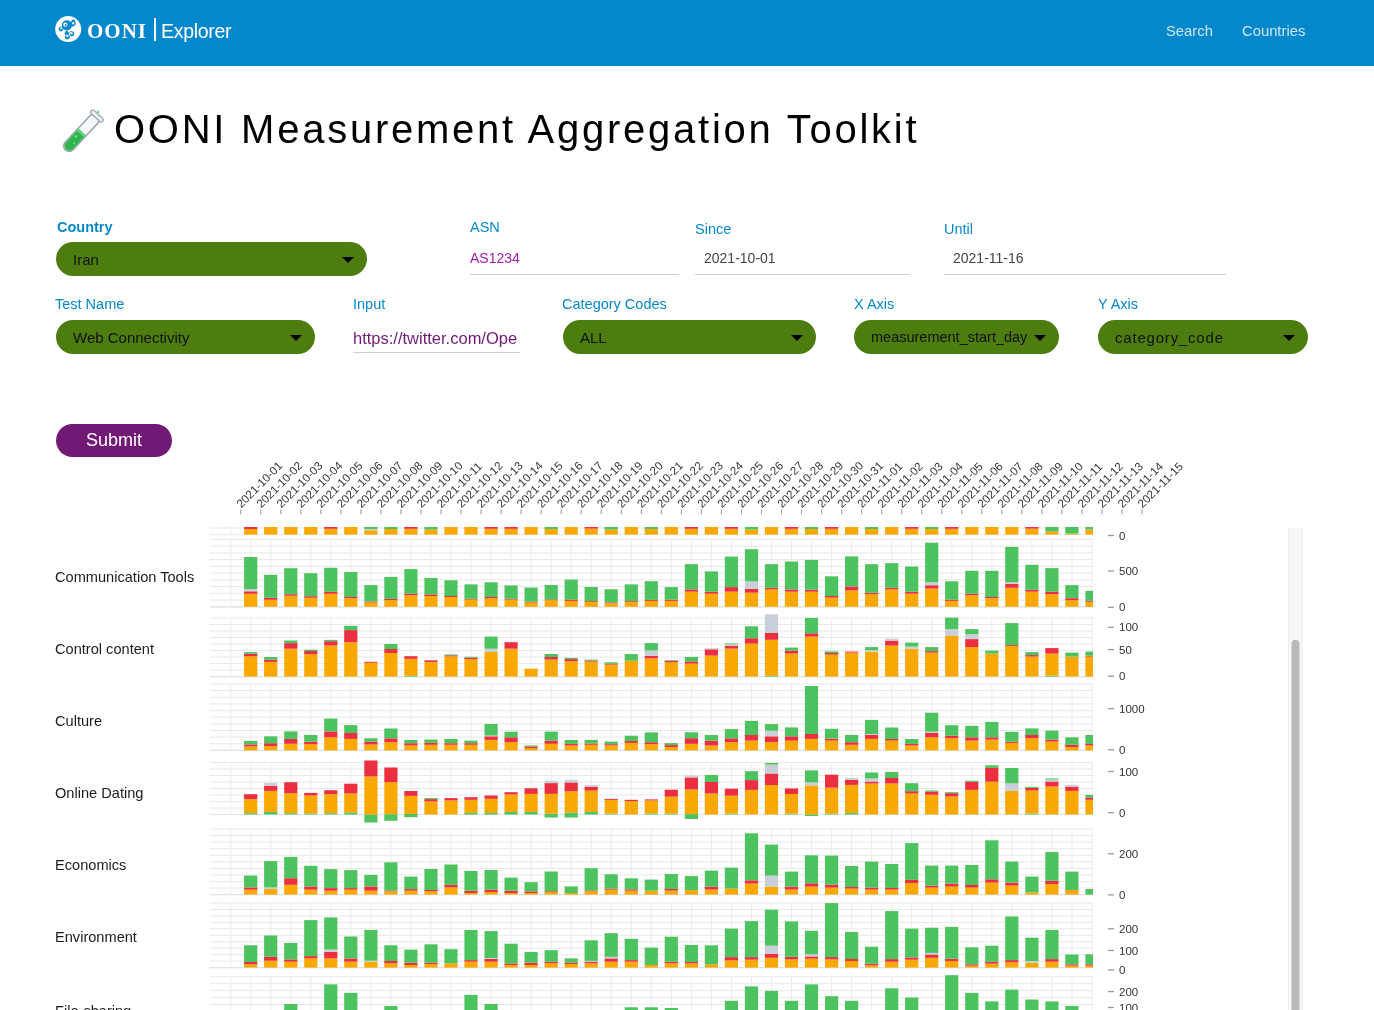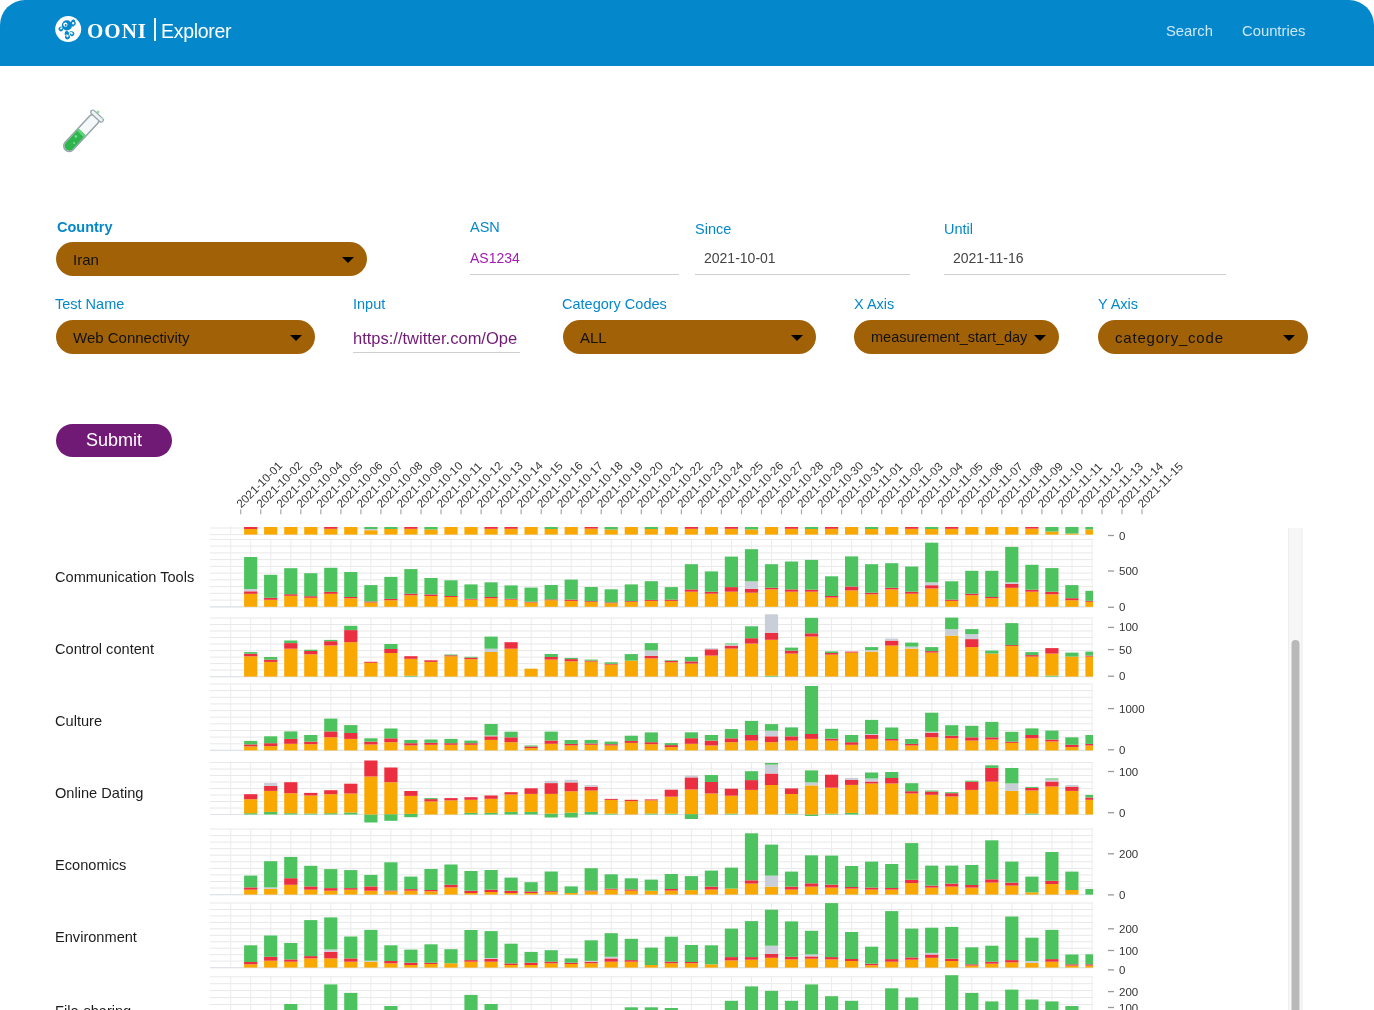--- a/index.html
+++ b/index.html
@@ -1,17 +1,17 @@
 <!DOCTYPE html>
 <html><head><meta charset="utf-8"><style>
 html,body{margin:0;padding:0;background:#fff;font-family:"Liberation Sans",sans-serif;}
-#page{position:relative;width:1374px;height:1010px;overflow:hidden;border-radius:25px;}
+#page{position:relative;width:1374px;height:1010px;overflow:hidden;}
 .abs{position:absolute;}
 .lbl{position:absolute;color:#0588CB;font-size:14.5px;}
-.pill{position:absolute;height:34px;background:#a16207;border-radius:17px;font-size:15px;color:#111;display:flex;align-items:center;padding-left:17px;box-sizing:border-box;}
+.pill{position:absolute;height:34px;background:#4d7c0f;border-radius:17px;font-size:15px;color:#111;display:flex;align-items:center;padding-left:17px;box-sizing:border-box;}
 .pill .caret{position:absolute;right:13px;top:50%;margin-top:-2.5px;width:0;height:0;border-left:6px solid transparent;border-right:6px solid transparent;border-top:6px solid #000;}
 .uinput{position:absolute;border-bottom:1px solid #cfcfcf;font-size:14px;box-sizing:border-box;display:flex;align-items:flex-end;padding-bottom:8px;}
 </style></head>
 <body>
 <div id="page">
 
 <div class="abs" style="left:0;top:0;width:1374px;height:66px;background:#0588CB;"></div>
 <svg class="abs" style="left:55px;top:16px" width="27" height="27" viewBox="0 0 27 27">
  <circle cx="13.2" cy="13.1" r="13" fill="#fff"></circle>
  <g fill="#0588CB">
@@ -35,20 +35,21 @@
   <rect x="19.8" y="3" width="10.8" height="47" rx="5.4" fill="#f4f8f9" stroke="#98a3ab" stroke-width="1.5"></rect>
   <path d="M20.5 25.5 h9.4 v19 a4.7 4.7 0 0 1 -9.4 0 z" fill="#2fb54d"></path>
   <path d="M20.5 25.5 h9.4 v2.6 h-9.4 z" fill="#5fd57c"></path>
   <circle cx="23.6" cy="33" r="1.3" fill="#79e094"></circle>
   <circle cx="26.8" cy="39" r="1" fill="#79e094"></circle>
   <rect x="17.4" y="1.6" width="15.6" height="4.2" rx="2.1" fill="#eef3f5" stroke="#98a3ab" stroke-width="1.2"></rect>
  </g>
  <circle cx="42" cy="6" r="1.5" fill="#8fd9a5"></circle>
  <circle cx="46.5" cy="12" r="1" fill="#b7e8c4"></circle>
 </svg>
+<div class="abs" style="left:114px;top:107px;font-size:40px;color:#000;letter-spacing:2.75px;">OONI Measurement Aggregation Toolkit</div>
 
 <div class="lbl" style="left:57px;top:219px;font-weight:bold;">Country</div>
 <div class="lbl" style="left:470px;top:219px;">ASN</div>
 <div class="lbl" style="left:695px;top:221px;">Since</div>
 <div class="lbl" style="left:944px;top:221px;">Until</div>
 
 <div class="pill" style="left:56px;top:242px;width:311px;">Iran<span class="caret"></span></div>
 <div class="uinput" style="left:470px;top:244px;width:209px;height:31px;color:#a21caf;">AS1234</div>
 <div class="uinput" style="left:695px;top:244px;width:215px;height:31px;color:#444;padding-left:9px;">2021-10-01</div>
 <div class="uinput" style="left:944px;top:244px;width:282px;height:31px;color:#444;padding-left:9px;text-align:right;">2021-11-16</div>

